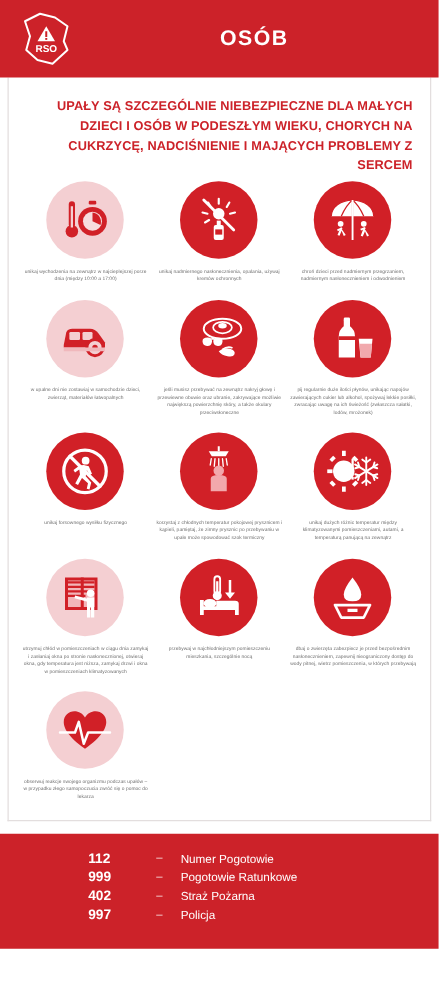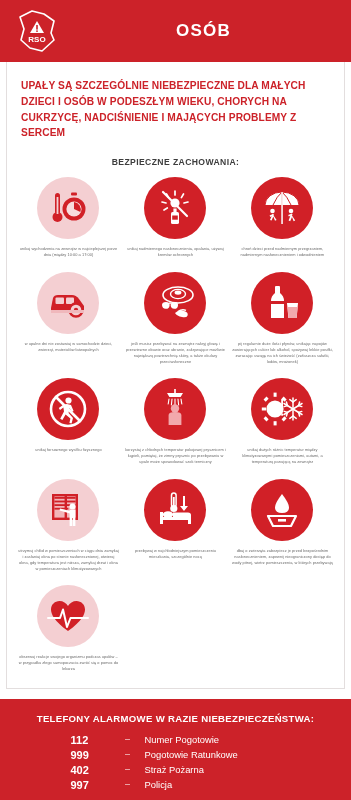--- a/index.html
+++ b/index.html
@@ -43,21 +43,21 @@
     border: 1px solid #e3dede;
     border-top: none;
     background: #ffffff;
     padding: 14px 8px 6px;
   }
   .lead {
     color: #cc2229;
     font-size: 10.2px;
     font-weight: bold;
     line-height: 1.55;
-    text-align: left;
+    text-align: right;
     padding: 2px 6px 0;
     letter-spacing: .1px;
   }
   .section-title {
     color: #3d3d3d;
     font-size: 8.6px;
     font-weight: bold;
     text-align: center;
     letter-spacing: .4px;
     margin: 16px 0 6px;
@@ -149,21 +149,20 @@
         <text x="23" y="34.5" font-family="Liberation Sans, sans-serif" font-size="8" font-weight="bold" fill="#ffffff" text-anchor="middle">RSO</text>
       </svg>
     </div>
     <div class="header-title">OSÓB</div>
   </div>
 
   <div class="card">
 
     <div class="lead">UPAŁY SĄ SZCZEGÓLNIE NIEBEZPIECZNE DLA MAŁYCH DZIECI I OSÓB W PODESZŁYM WIEKU, CHORYCH NA CUKRZYCĘ, NADCIŚNIENIE I MAJĄCYCH PROBLEMY Z SERCEM</div>
 
-    <div class="section-title">BEZPIECZNE ZACHOWANIA:</div>
 
     <div class="grid">
 
       <div class="cell">
         <div class="disc pale">
           <svg viewBox="0 0 44 44" width="44" height="44">
             <rect x="9" y="7" width="5" height="21" rx="2.5" fill="#d12027"></rect>
             <circle cx="11.5" cy="31" r="5" fill="#d12027"></circle>
             <rect x="10.6" y="11" width="1.8" height="17" fill="#f4cfd2"></rect>
             <circle cx="28" cy="23" r="11.5" fill="#d12027"></circle>
@@ -394,21 +393,20 @@
             <path d="M2 24 L14 24 L17 15.5 L21 33 L24.5 24 L42 24" fill="none" stroke="#ffffff" stroke-width="2" stroke-linejoin="round" stroke-linecap="round"></path>
           </svg>
         </div>
         <div class="caption">obserwuj reakcje swojego organizmu podczas upałów – w przypadku złego samopoczucia zwróć się o pomoc do lekarza</div>
       </div>
 
     </div>
   </div>
 
   <div class="emergency">
-    <div class="emergency-title">TELEFONY ALARMOWE W RAZIE NIEBEZPIECZEŃSTWA:</div>
     <div class="phones">
       <div class="phone-row">
         <span class="phone-num">112</span>
         <span class="phone-dash">–</span>
         <span class="phone-label">Numer Pogotowie</span>
       </div>
       <div class="phone-row">
         <span class="phone-num">999</span>
         <span class="phone-dash">–</span>
         <span class="phone-label">Pogotowie Ratunkowe</span>

